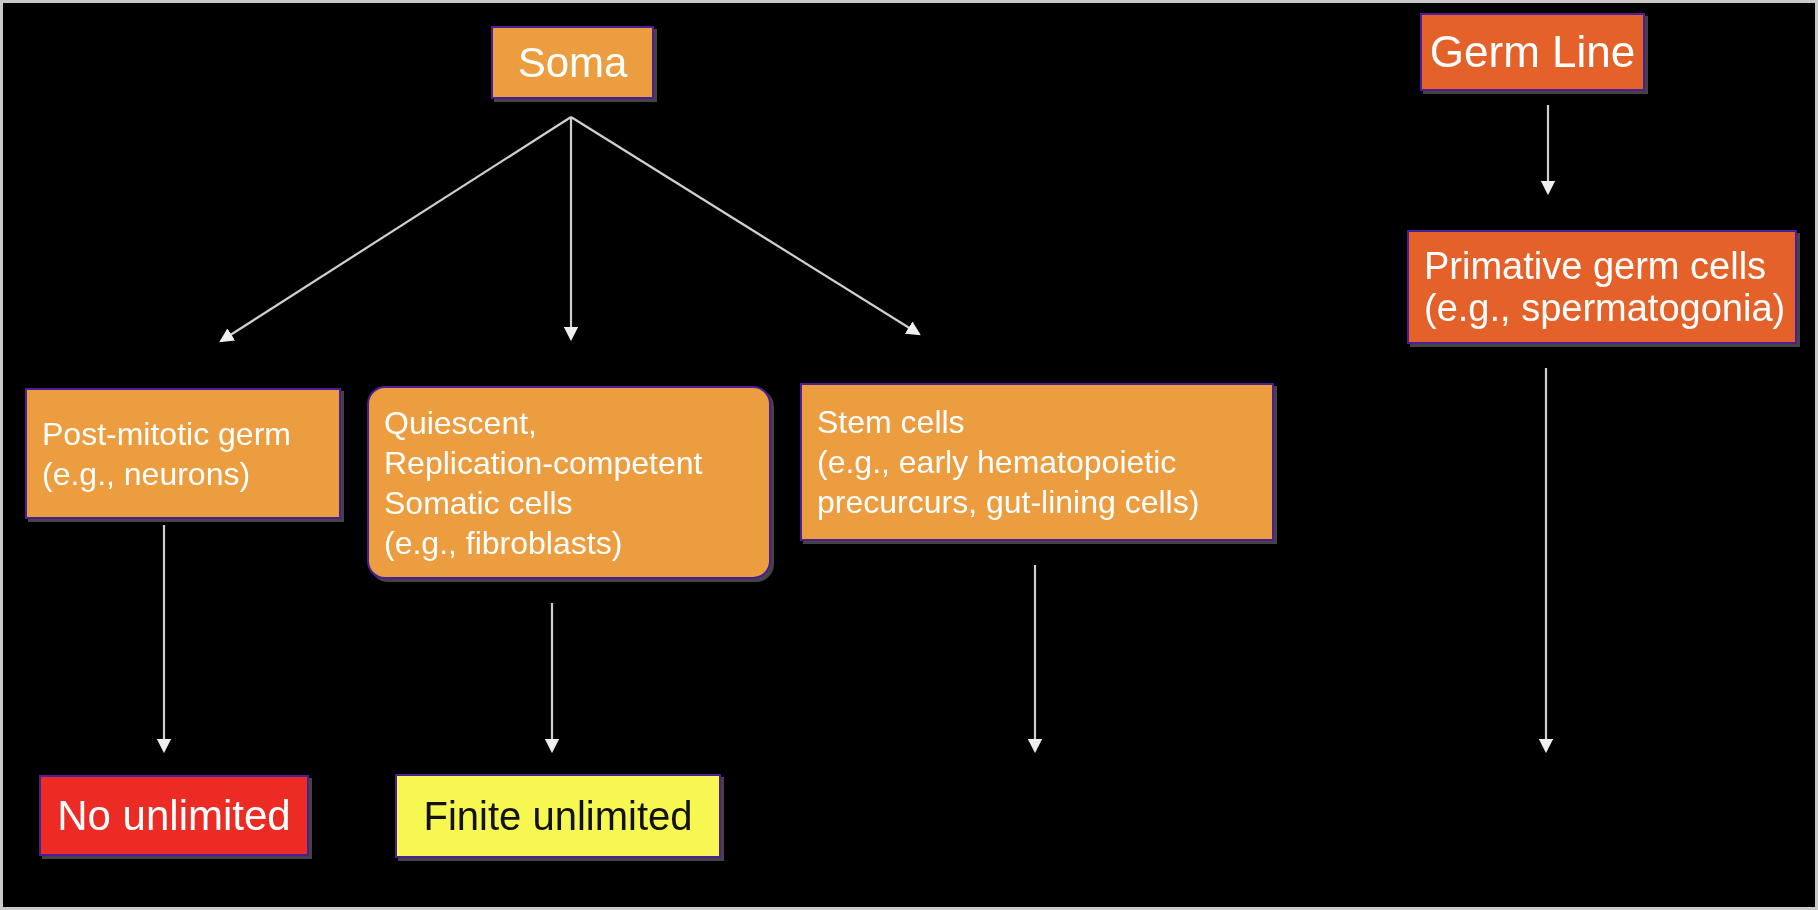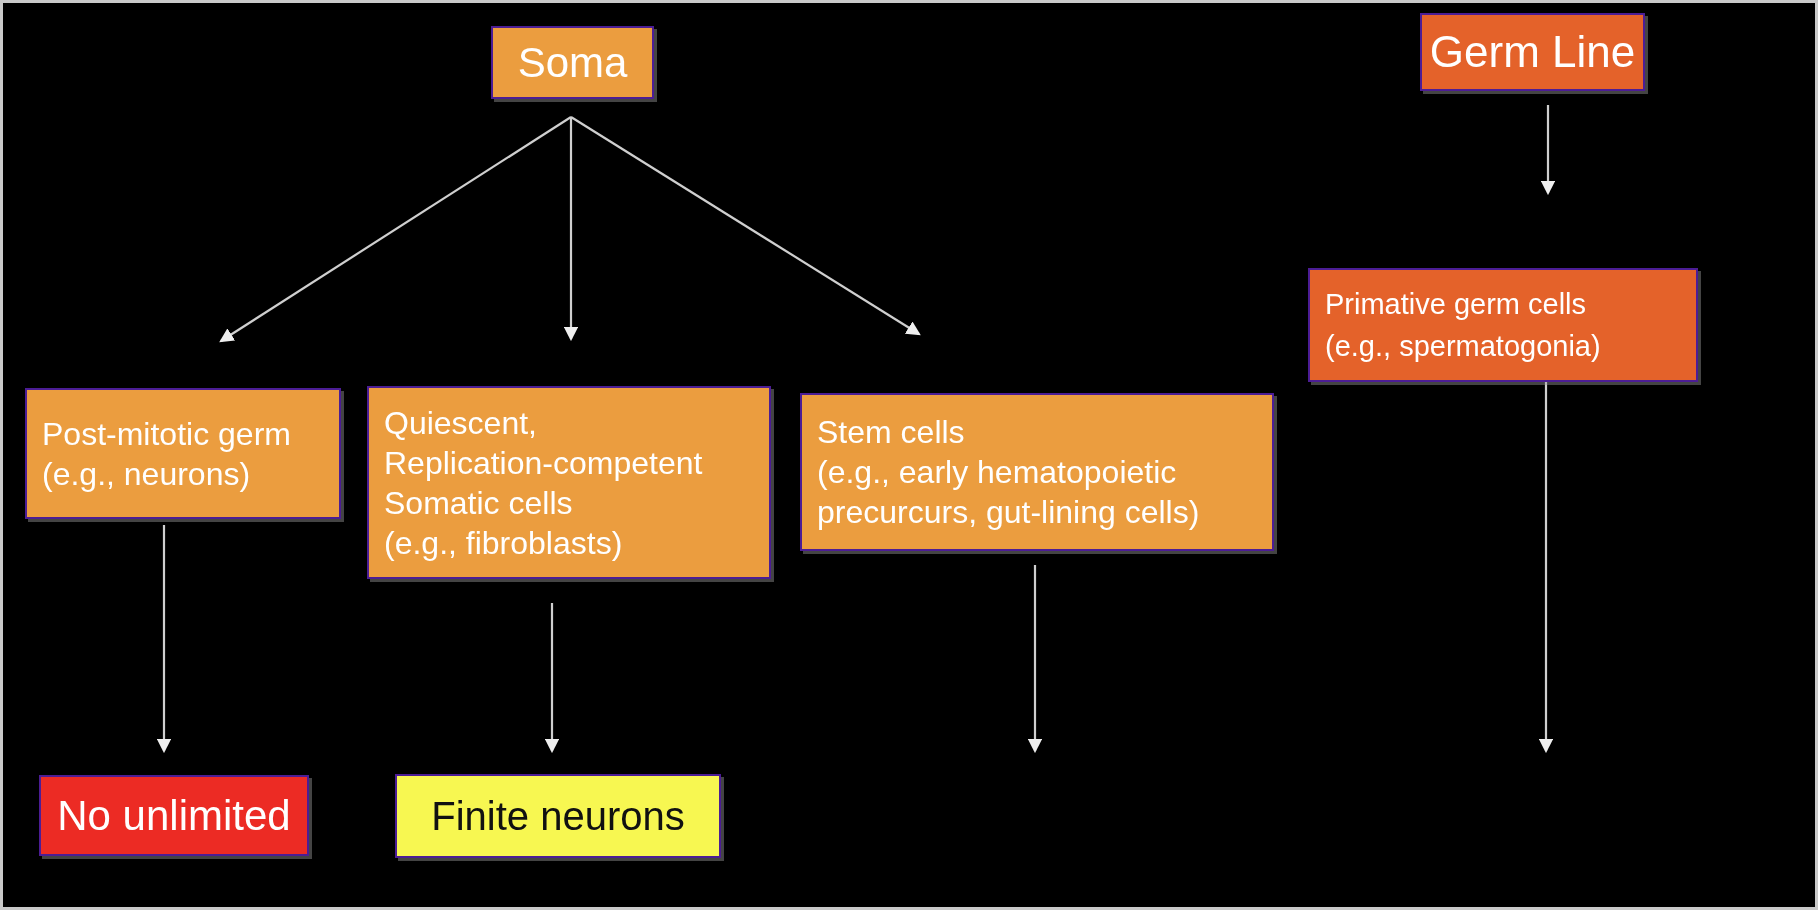--- a/index.html
+++ b/index.html
@@ -39,23 +39,23 @@
   }
   .leftpad {
     padding-left: 15px;
     padding-right: 8px;
     text-align: left;
   }
   
   .soma            { left: 488px;  top: 23px;  width: 163px; height: 73px;  background: #eb9d3f; font-size: 42px; }
   .germ-line       { left: 1417px; top: 10px;  width: 225px; height: 78px;  background: #e4622a; font-size: 44px; }
   .post-mitotic    { left: 22px;   top: 385px; width: 316px; height: 131px; background: #eb9d3f; font-size: 32px; line-height: 40px; }
-  .quiescent       { left: 364px;  top: 383px; width: 404px; height: 193px; background: #eb9d3f; font-size: 32px; line-height: 40px; }
-  .stem-cells      { left: 797px;  top: 380px; width: 474px; height: 158px; background: #eb9d3f; font-size: 32px; line-height: 40px; margin-top: 10px; }
-  .primitive-germ  { left: 1305px; top: 227px; width: 390px; height: 114px; background: #e4622a; font-size: 29px; line-height: 42px; margin-top: 38px; }
+  .quiescent       { left: 364px;  top: 383px; width: 404px; height: 193px; background: #eb9d3f; font-size: 32px; line-height: 40px; border-radius: 18px; }
+  .stem-cells      { left: 797px;  top: 380px; width: 474px; height: 158px; background: #eb9d3f; font-size: 32px; line-height: 40px; }
+  .primitive-germ  { left: 1404px; top: 227px; width: 390px; height: 114px; background: #e4622a; font-size: 38px; line-height: 42px; }
   .no-division     { left: 36px;   top: 772px; width: 270px; height: 81px;  background: #ec2b24; font-size: 42px; }
   .finite-division { left: 392px;  top: 771px; width: 326px; height: 84px;  background: #f7f751; color: #111111; font-size: 40px; }
   .unlimited       { left: 952px;  top: 769px; width: 711px; height: 81px;  background: #40892c; font-size: 40px; }
 </style>
 </head>
 <body>
 
 <div class="canvas">
 
   <svg class="arrow-layer">
@@ -88,16 +88,16 @@
 
   <div class="node stem-cells leftpad">Stem cells
 (e.g., early hematopoietic
 precurcurs, gut-lining cells)</div>
 
   <div class="node primitive-germ leftpad">Primative germ cells
 (e.g., spermatogonia)</div>
 
   <div class="node no-division center">No unlimited</div>
 
-  <div class="node finite-division center">Finite neurons</div>
+  <div class="node finite-division center">Finite unlimited</div>
 
 
 </div>
 
 </body></html>

